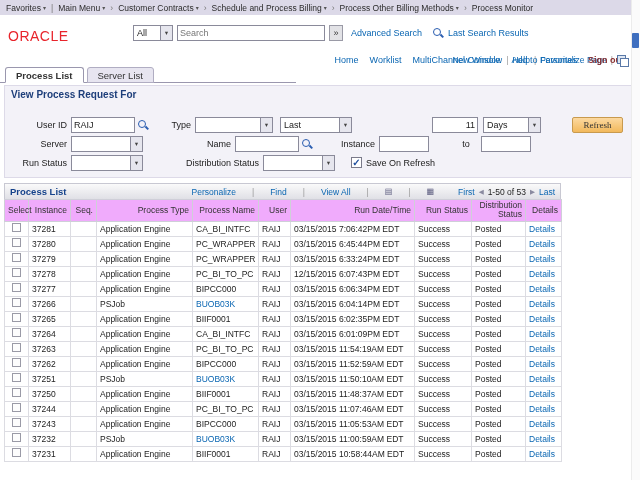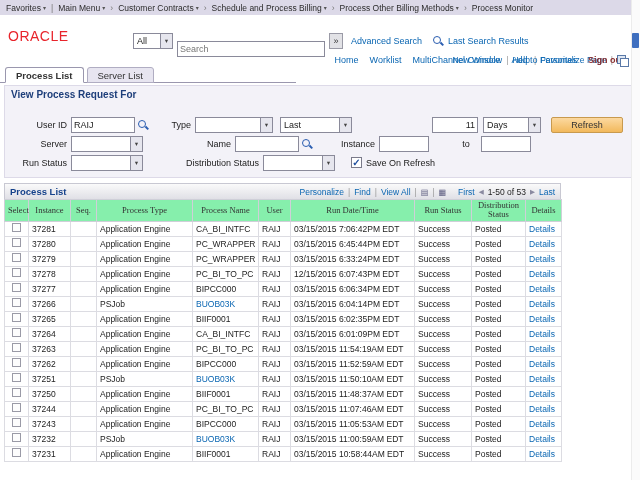--- a/index.html
+++ b/index.html
@@ -22,21 +22,21 @@
   .search-row { position: absolute; left: 133px; top: 10px; display: flex; align-items: center; gap: 4px; font-size: 9px; }
   .header-nav { position: absolute; right: 16px; top: 4px; display: flex; gap: 11px; font-size: 9px; }
   .nav-link { color: #0a66b2; cursor: pointer; white-space: nowrap; margin-top: 36px; }
   .nav-link.signout { color: #8b2e2e; font-weight: bold; }
   .hdr-link { color: #0a66b2; cursor: pointer; white-space: nowrap; }
   
   .inp { border: 1px solid #8a8a9a; height: 16px; font-size: 9px; padding: 0 2px;
     font-family: "Liberation Sans", sans-serif; background: #fff; color: #222; }
   .inp.right { text-align: right; }
   .inp::placeholder { color: #777; }
-  .search-input { width: 148px; margin-top: 16px; }
+  .search-input { width: 148px; }
   .sel { border: 1px solid #8a8a9a; background: #fff; height: 16px; display: inline-flex;
     align-items: center; font-size: 9px; padding-left: 3px; cursor: pointer; }
   .sel-val { flex: 1; overflow: hidden; white-space: nowrap; }
   .sel-arrow { width: 12px; align-self: stretch; background: #e6e6ee; border-left: 1px solid #8a8a9a;
     display: flex; align-items: center; justify-content: center; font-size: 5.5px; color: #444; }
   .go-btn { width: 14px; height: 16px; background: #e2e2e6; border: 1px solid #9a9aa6;
     display: inline-flex; align-items: center; justify-content: center; font-size: 9px; color: #333; cursor: pointer; }
   
   .mag { position: relative; width: 12px; height: 12px; display: inline-block; cursor: pointer; }
   .mag::before { content: ""; position: absolute; left: 1px; top: 1px; width: 6px; height: 6px;
@@ -59,41 +59,41 @@
   .tab { font-size: 9.5px; padding: 2px 10px 1px 10px; border: 1px solid #b0adc2;
     border-radius: 3px 3px 0 0; background: #e7e5f0; color: #333; cursor: pointer; height: 16px; }
   .tab.active { background: #fff; border-color: #9a97ae; border-bottom-color: #fff;
     font-weight: bold; position: relative; z-index: 1; }
   
   .filter { margin: 2px 4px 0 4px; background: #f3f2f8; border: 1px solid #dddae8; padding: 3px 6px 5px 6px; }
   .filter-title { font-size: 10px; font-weight: bold; color: #1d3e7a; margin-bottom: 15px; }
   .frow { display: flex; align-items: center; height: 19px; font-size: 9px; color: #222; }
   .flab { text-align: right; margin-right: 4px; white-space: nowrap; }
   .w1 { width: 56px; }
-  .btn-refresh { margin-left: auto; margin-right: 6px; width: 72px; height: 16px;
+  .btn-refresh { margin-left: auto; margin-right: 6px; width: 51px; height: 16px;
     background: linear-gradient(#fcd9a0, #f2b95c); border: 1px solid #c89a4e; border-radius: 2px;
-    font-size: 9px; color: #333; display: inline-flex; align-items: center; justify-content: center; cursor: pointer; }
+    font-size: 9px; color: #333; display: inline-flex; align-items: center; justify-content: center; cursor: pointer; font-family: Liberation Serif, serif; }
   .checkbox { width: 11px; height: 11px; border: 1px solid #7a7a8a; background: #fff;
     display: inline-flex; align-items: center; justify-content: center; cursor: pointer; }
   .checkbox .check { color: #1f4e9e; font-size: 10px; line-height: 9px; font-weight: bold; }
   
   .grid { margin: 5px 0 0 4px; width: 557px; }
   .grid-titlebar { height: 16px; background: linear-gradient(#fafafa, #e0e0e6); border: 1px solid #c8c8d2;
     border-bottom: none; display: flex; align-items: center; padding: 0 5px; font-size: 8.5px; }
   .grid-title { color: #15428b; font-weight: bold; font-size: 9.5px; }
-  .grid-toolbar { margin-left: auto; display: flex; align-items: flex-end; gap: 4px; }
+  .grid-toolbar { margin-left: auto; display: flex; align-items: center; gap: 16px; }
   .tb-link { color: #0a66b2; cursor: pointer; }
   .tb-sep { color: #999; }
   .tb-icon { font-size: 8px; color: #55557a; cursor: pointer; }
   .pager { display: flex; align-items: center; gap: 4px; margin-left: 8px; }
   .pager-arrow { font-size: 6.5px; color: #8a8aa0; cursor: pointer; }
   .pager-range { color: #222; }
   table { width: 557px; border-collapse: collapse; table-layout: fixed; font-size: 8.5px; }
-  th { background: #86efac; border: 1px solid #cfcfd8; font-weight: normal; color: #333;
-    padding: 1px 3px; text-align: center; vertical-align: middle; height: 21px; line-height: 1.1; cursor: pointer; font-family: Liberation Serif, serif; }
+  th { background: #f0abfc; border: 1px solid #cfcfd8; font-weight: normal; color: #333;
+    padding: 1px 3px; text-align: right; vertical-align: middle; height: 21px; line-height: 1.1; cursor: pointer; }
   td { border: 1px solid #dcdce2; padding: 0 3px; height: 15px; color: #222;
     white-space: nowrap; overflow: hidden; }
   .lnk { color: #0a66b2; cursor: pointer; }
   .cb { width: 9px; height: 9px; border: 1px solid #9a9aa6; background: #fdfdfd; display: inline-block; cursor: pointer; }
   .c-center { text-align: center; }
   
   .scroll-track { position: absolute; right: 0; top: 0; width: 9px; height: 480px;
     background: #fbfbfb; border-left: 1px solid #ececec; }
   .scroll-thumb { position: absolute; right: 1px; top: 33px; width: 7px; height: 15px;
     background: #3f6fbf; border-radius: 1px; cursor: pointer; }

